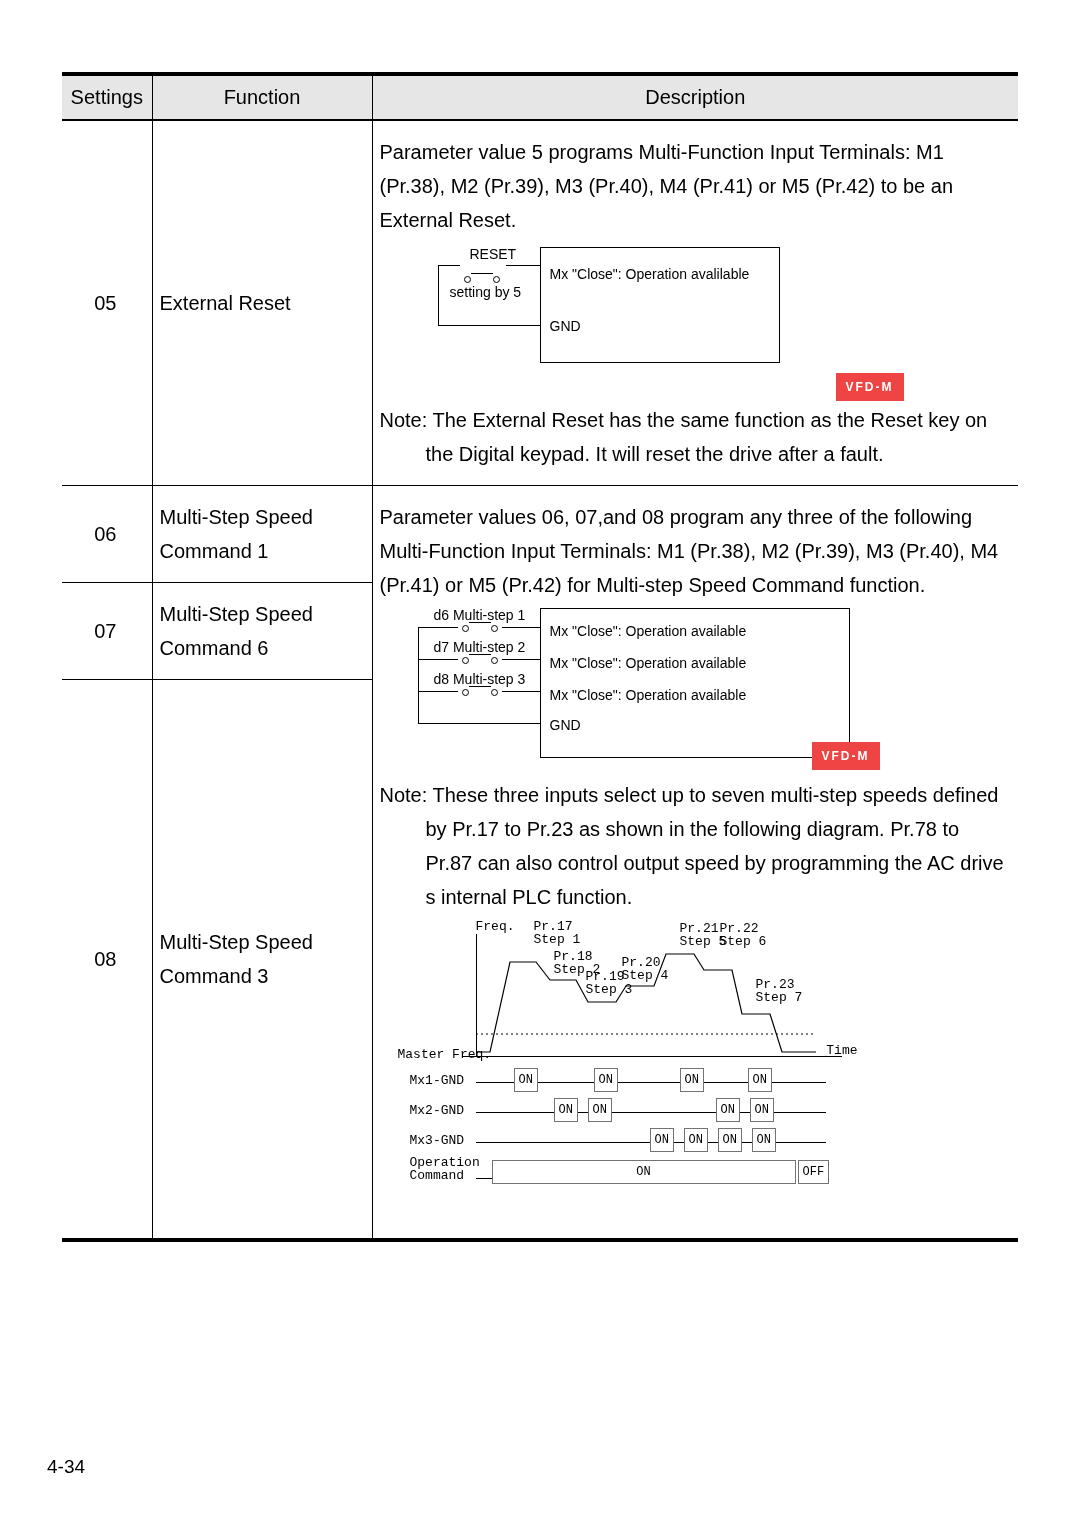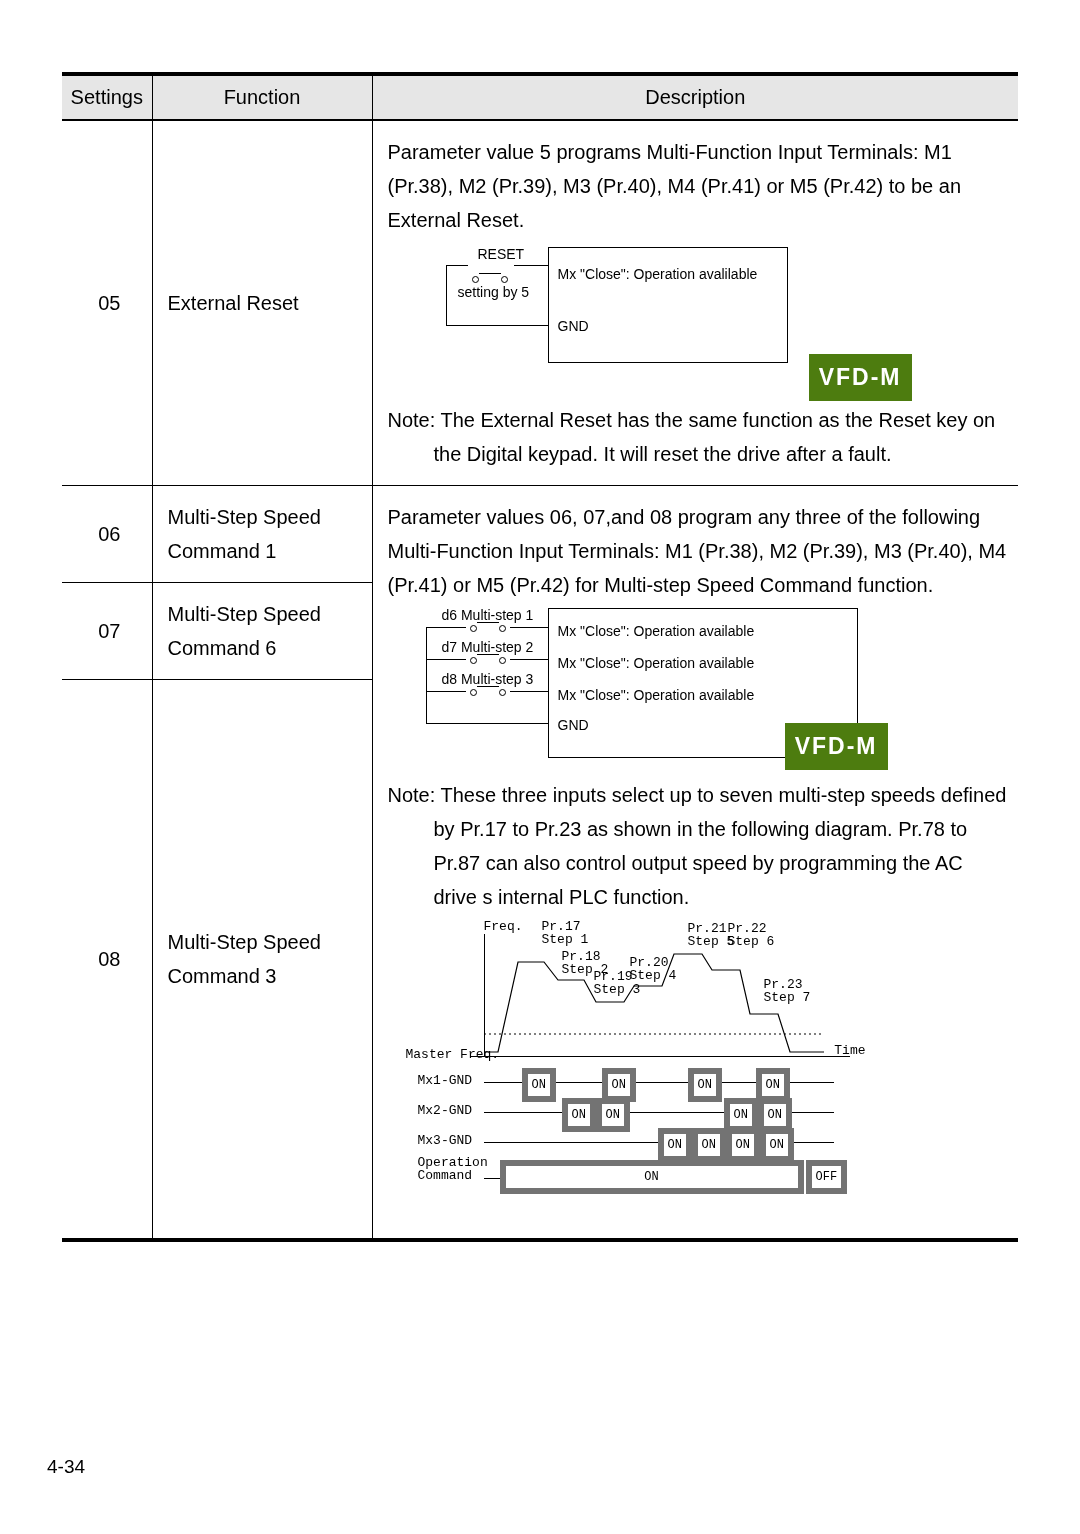--- a/index.html
+++ b/index.html
@@ -30,36 +30,36 @@
     font-size: 20px;
     padding: 10px 8px;
     border-bottom: 2px solid #000;
     text-align: center;
   }
   table.main td {
     border-top: 1px solid #000;
     vertical-align: top;
     font-size: 20px;
     line-height: 1.7;
-    padding: 14px 10px 14px 15px;
+    padding: 14px 10px 14px 7px;
   }
   table.main th + th,
   table.main td + td {
     border-left: 1px solid #000;
   }
   .col-settings { width: 90px; text-align: center; vertical-align: middle !important; }
   .col-function { width: 220px; vertical-align: middle !important; }
   .col-desc { }
 
   
   .diag { position: relative; margin: 6px 0 10px 40px; }
   .vfdm {
-    background: #4d7c0f; color: #fff;
+    background: #ef4444; color: #fff;
     font-weight: bold; letter-spacing: 2px;
-    font-size: 23px; padding: 4px 10px;
+    font-size: 12px; padding: 4px 10px;
     position: absolute;
   }
   .note-indent { padding-left: 46px; text-indent: -46px; }
   .footer {
     position: absolute;
     bottom: 56px;
     left: 47px; right: 62px;
     display: flex; justify-content: space-between;
     font-size: 19px;
   }
@@ -94,21 +94,21 @@
   .d2-row { position:absolute; left:24px; font-size:14px; width:100px; }
   .d2-vfdm { right:-10px; bottom:-2px; }
   .d2-wire { position:absolute; height:1px; background:#000; }
   .d2-lbl { position:absolute; left:140px; font-size:14px; }
   .d2-side { position:absolute; left:8px; width:1px; background:#000;}
   .d2-hbot { position:absolute; left:8px; height:1px; background:#000;}
 
   
   .stepchart { position: relative; width: 460px; height: 280px; margin: 6px auto 0 18px; font-size:14px;font-family:Liberation Mono, monospace; }
   .sc-lbl { position:absolute; font-size:13px; line-height:1; }
-  .sc-box { position:absolute; border:6px solid #737373; font-size:12px; text-align:center; padding:1px 4px; background:#fff; }
+  .sc-box { position:absolute; border:1px solid #737373; font-size:12px; text-align:center; padding:1px 4px; background:#fff; }
   .sc-line { position:absolute; background:#000; height:1px; }
   .sc-vline { position:absolute; background:#000; width:1px; }
 </style>
 </head>
 <body>
 
 <div class="page">
 
   <table class="main">
     <thead>

